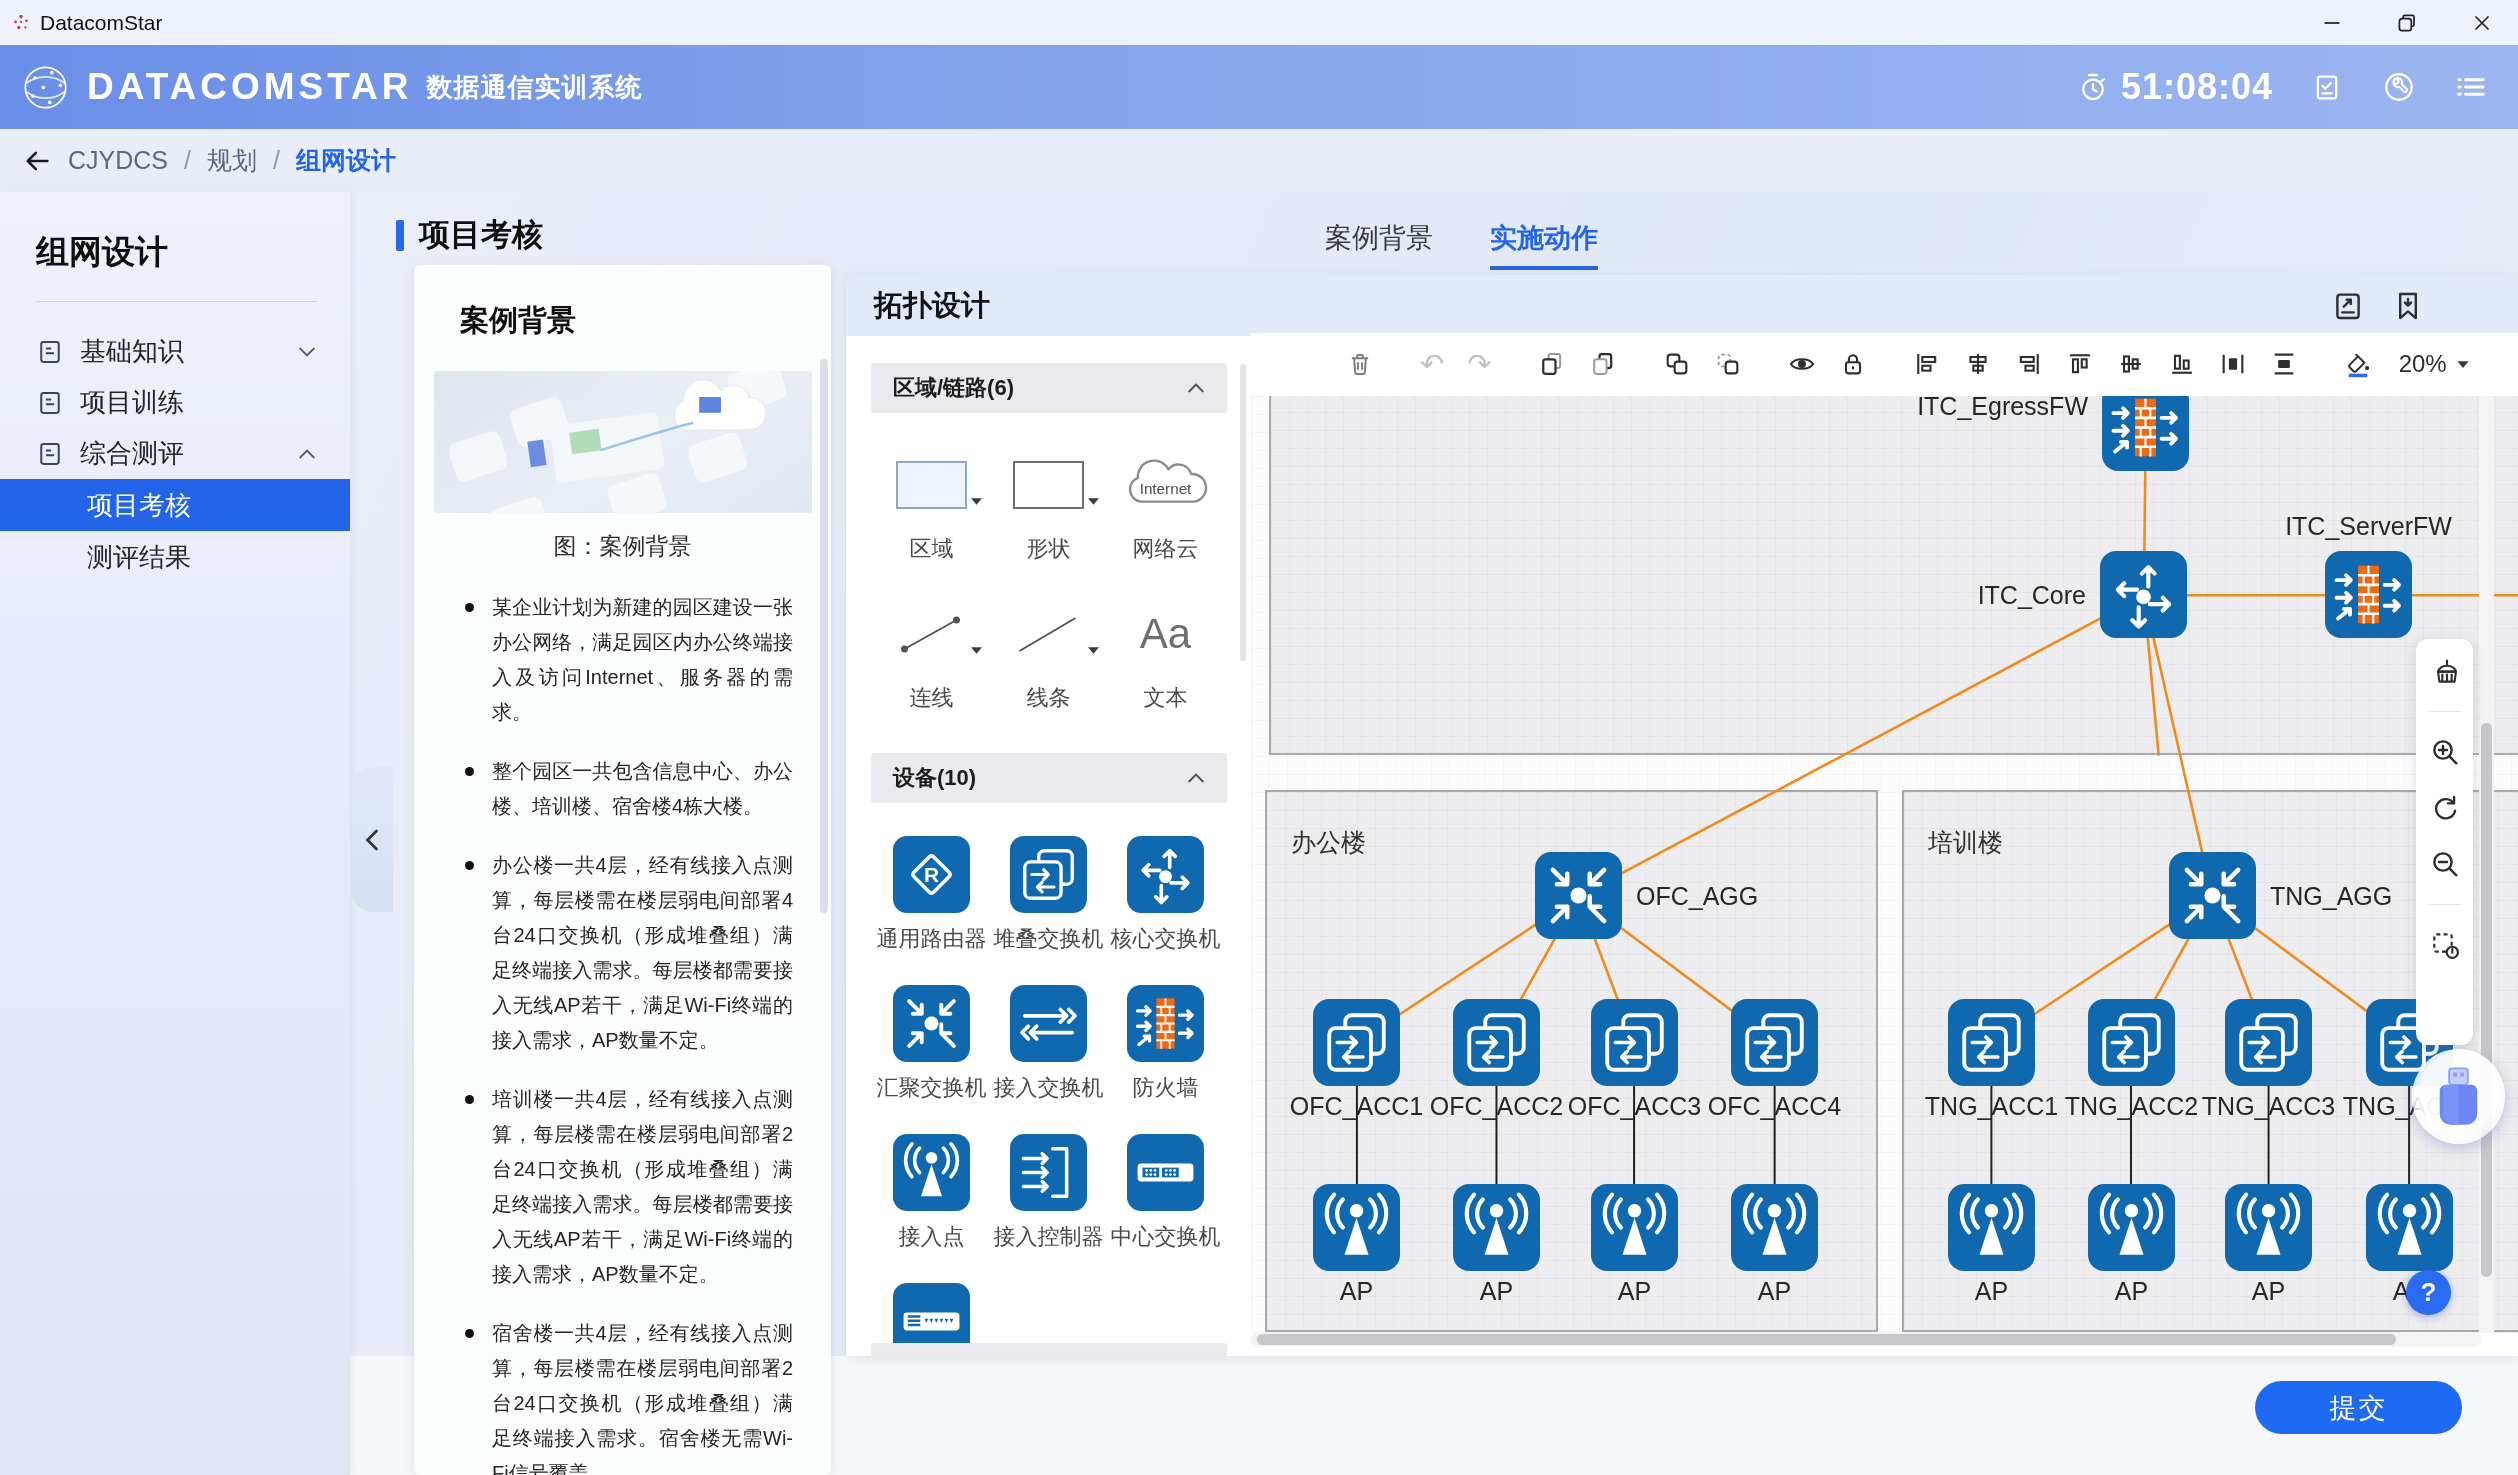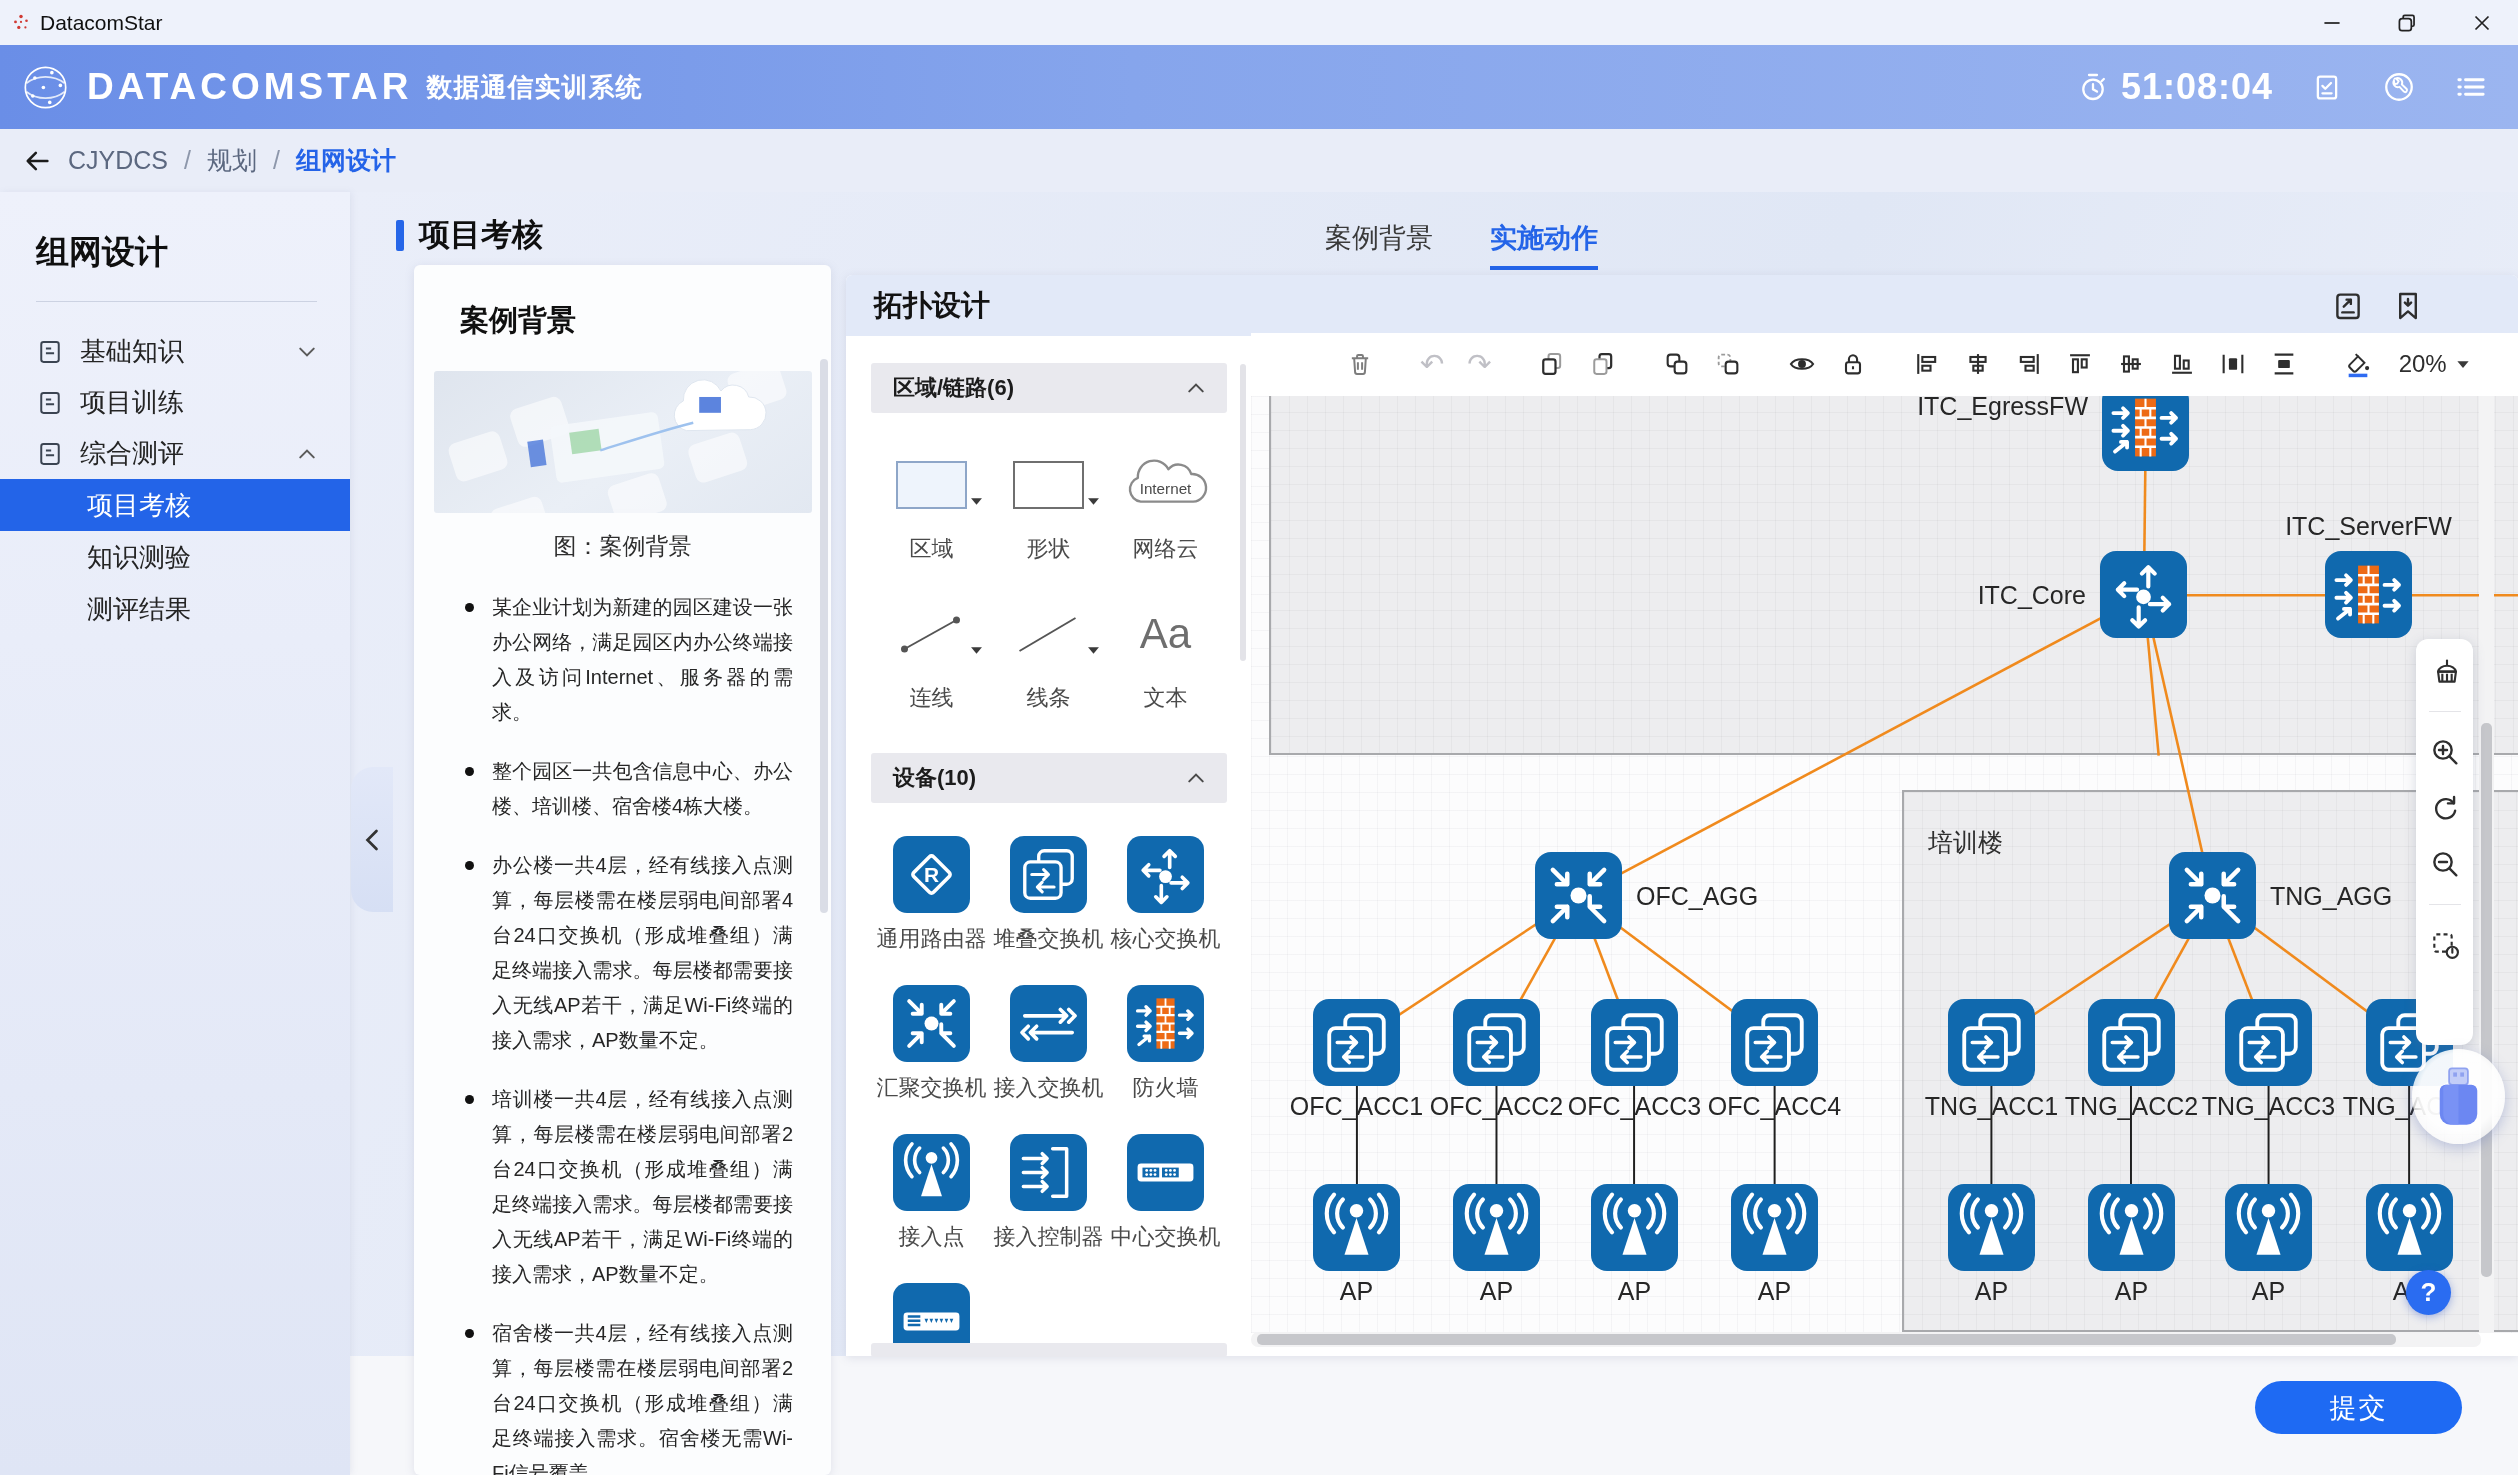--- a/index.html
+++ b/index.html
@@ -282,21 +282,20 @@
         </svg>
       </span>
     <span>综合测评</span>
     <span class="chev">
         <svg width="18" height="12" viewBox="0 0 16 10">
           <path d="M2 8 L8 2 L14 8" fill="none" stroke="#5a5a5a" stroke-width="1.8" stroke-linecap="round"></path>
         </svg>
       </span>
   </div>
   <div class="sb-sub active">项目考核</div>
-  <div class="sb-sub">知识测验</div>
   <div class="sb-sub">测评结果</div>
 </div>
 
 <div class="page-title">
   <span class="pt-bar"></span>
   <span>项目考核</span>
 </div>
 <div class="tabs">
   <span class="tab">案例背景</span>
   <span class="tab active">实施动作</span>
@@ -728,20 +727,23 @@
           <path d="M9 14 L17.5 5.5 L19.5 7.5 L11 16 L8.5 16.5 Z" fill="#fff" stroke="#2e2e2e" stroke-width="1.4"></path>
           <rect x="4" y="20.3" width="16" height="3" fill="#2f6bf2"></rect>
         </svg>
       </span>
     <span class="ct-sep"></span>
 
   </div>
 
   <div class="canvas-stage" id="canvas-stage">
       <div class="region" style="left: 18px; top: -4px; width: 1255px; height: 363px;"></div>
+      <div class="region" style="left: 14px; top: 394px; width: 613px; height: 542px;">
+        <span class="region-label">办公楼</span>
+      </div>
       <div class="region" style="left: 651px; top: 394px; width: 644px; height: 542px;">
         <span class="region-label">培训楼</span>
       </div>
       <svg id="edges" width="1267" height="937" viewBox="0 0 1280 946">
         <line x1="904" y1="32" x2="902" y2="201" stroke="#f08a1d" stroke-width="2.6"></line>
         <line x1="902" y1="201" x2="1129" y2="201" stroke="#f08a1d" stroke-width="2.6"></line>
         <line x1="1129" y1="201" x2="1292" y2="201" stroke="#f08a1d" stroke-width="2.6"></line>
         <line x1="902" y1="201" x2="331" y2="505" stroke="#f08a1d" stroke-width="2.6"></line>
         <line x1="902" y1="201" x2="917" y2="363" stroke="#f08a1d" stroke-width="2.6"></line>
         <line x1="902" y1="201" x2="971" y2="505" stroke="#f08a1d" stroke-width="2.6"></line>

